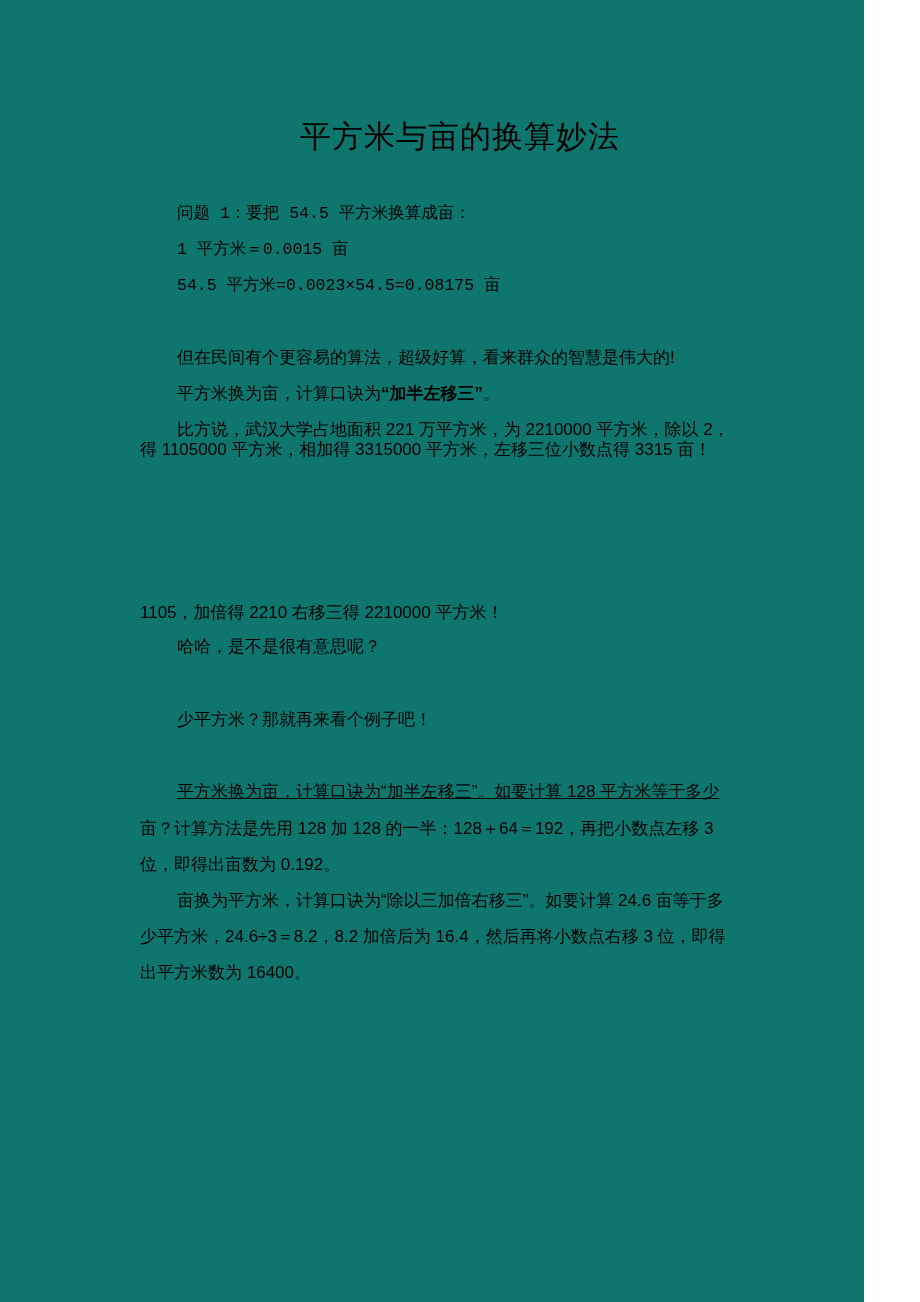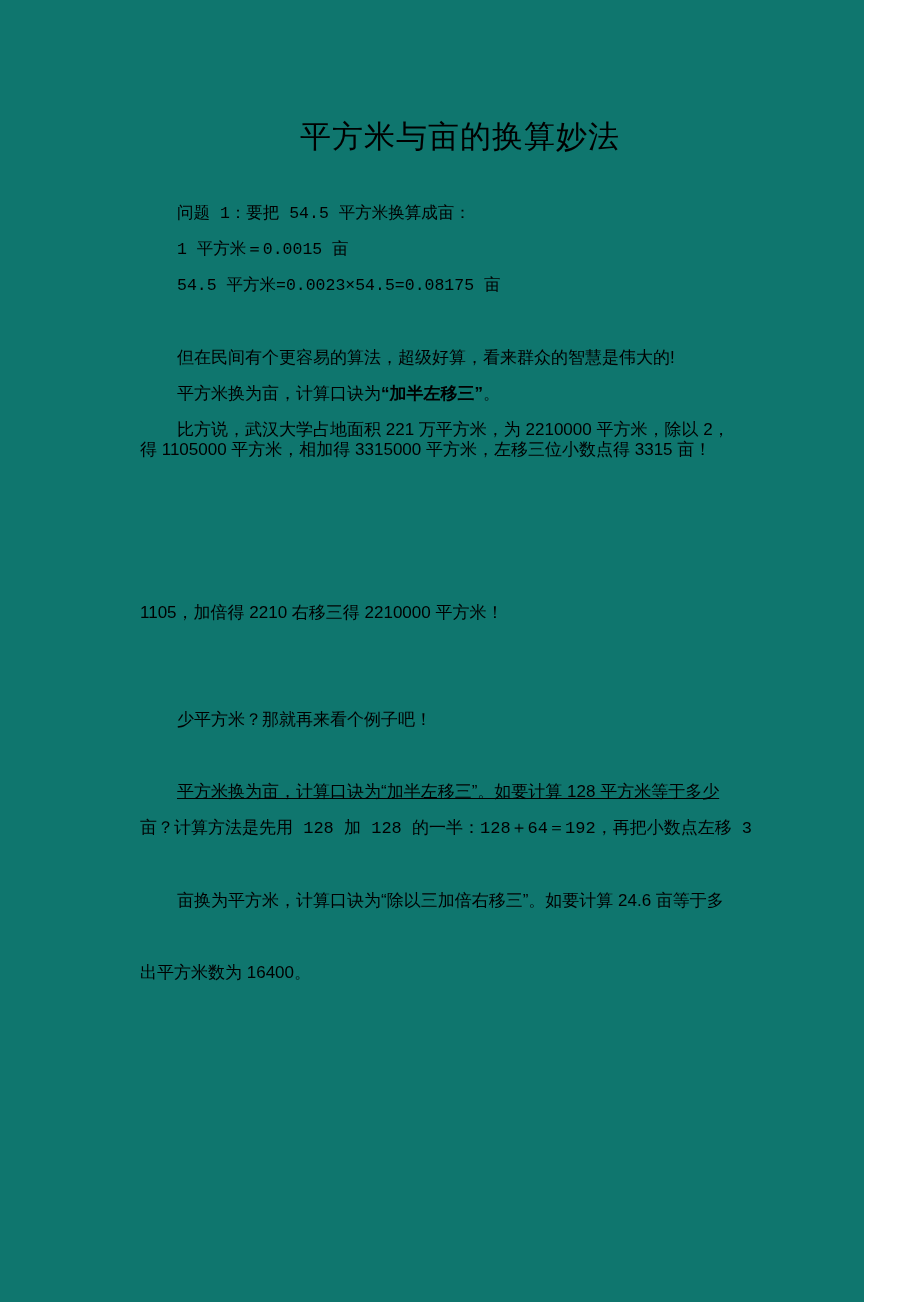--- a/index.html
+++ b/index.html
@@ -30,22 +30,25 @@
   <div class="line indent" style="top:238px;">1 平方米＝0.0015 亩</div>
   <div class="line indent" style="top:274px;">54.5 平方米=0.0023×54.5=0.08175 亩</div>
 
   <div class="line sans indent" style="top:382px;"><span>平方米换为亩，计算口诀为</span><b>“加半左移三”</b><span>。</span></div>
   <div class="line sans indent" style="top:346px;">但在民间有个更容易的算法，超级好算，看来群众的智慧是伟大的!</div>
   <div class="line sans indent" style="top:418px;">比方说，武汉大学占地面积 221 万平方米，为 2210000 平方米，除以 2，</div>
   <div class="line sans" style="top:438px;">得 1105000 平方米，相加得 3315000 平方米，左移三位小数点得 3315 亩！</div>
 
   <div class="line sans" style="top:563px;margin-top:38px;">1105，加倍得 2210 右移三得 2210000 平方米！</div>
 
+  <div class="line sans indent" style="top:635px;">哈哈，是不是很有意思呢？</div>
 
   <div class="line sans indent" style="top:708px;">少平方米？那就再来看个例子吧！</div>
 
   <div class="line sans indent" style="top:780px;text-decoration:underline;">平方米换为亩，计算口诀为“加半左移三”。如要计算 128 平方米等于多少</div>
-  <div class="line sans" style="top:817px;font-family:Liberation Mono, monospace;">亩？计算方法是先用 128 加 128 的一半：128＋64＝192，再把小数点左移 3</div>
+  <div class="line sans" style="top:817px;">亩？计算方法是先用 128 加 128 的一半：128＋64＝192，再把小数点左移 3</div>
+  <div class="line sans" style="top:853px;">位，即得出亩数为 0.192。</div>
 
   <div class="line sans indent" style="top:889px;">亩换为平方米，计算口诀为“除以三加倍右移三”。如要计算 24.6 亩等于多</div>
+  <div class="line sans" style="top:925px;">少平方米，24.6÷3＝8.2，8.2 加倍后为 16.4，然后再将小数点右移 3 位，即得</div>
   <div class="line sans" style="top:961px;">出平方米数为 16400。</div>
 
 </div>
 
 </body></html>

